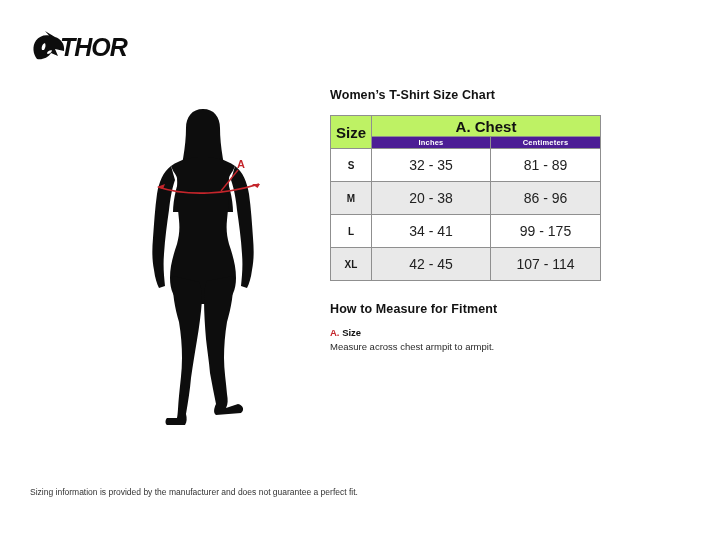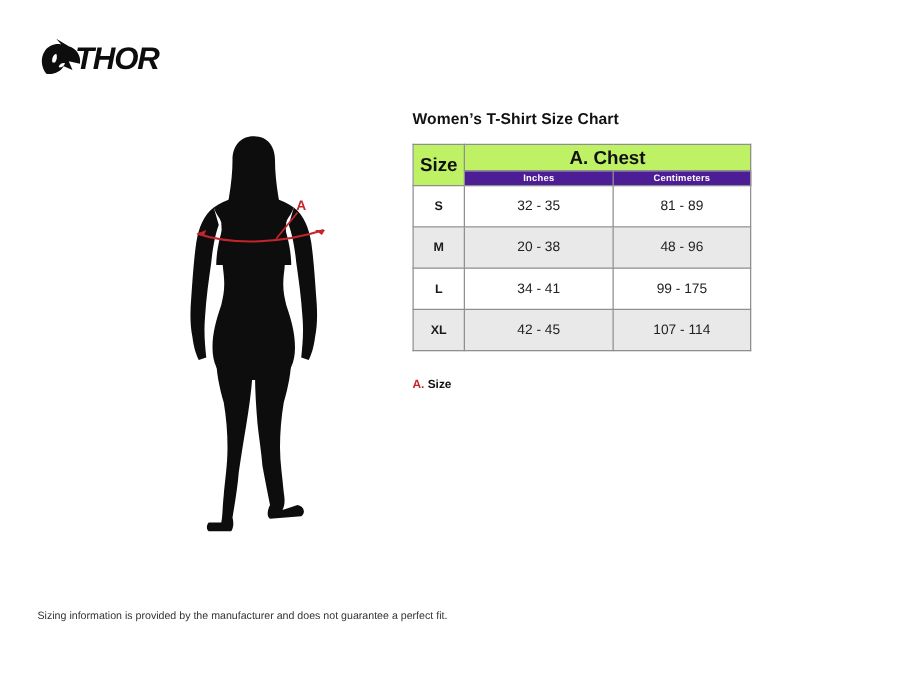--- a/index.html
+++ b/index.html
@@ -55,21 +55,21 @@
     background: #4c1d95;
     color: #ffffff;
     font-size: 7.5px;
     font-weight: 700;
     height: 12px;
     letter-spacing: 0.2px;
   }
   tr.data-row { height: 33px; background: #ffffff; }
   tr.data-row.alt { background: #e9e9e9; }
   td.size-cell { font-size: 10px; font-weight: 700; }
-  td.val-cell  { font-size: 11px; font-weight: 400; color: #222; }
+  td.val-cell  { font-size: 14px; font-weight: 400; color: #222; }
 
   .measure-section { margin-top: 21px; }
   .measure-item { margin-top: 11px; }
   .measure-head { font-size: 9.5px; font-weight: 700; color: #111; }
   .measure-head .marker { color: #c4252b; }
   .measure-desc { font-size: 9.5px; color: #2a2a2a; margin-top: 3px; }
 
   .footer {
     position: absolute;
     left: 30px;
@@ -143,41 +143,43 @@
       </thead>
       <tbody>
         <tr class="data-row">
           <td class="size-cell">S</td>
           <td class="val-cell">32 - 35</td>
           <td class="val-cell">81 - 89</td>
         </tr>
         <tr class="data-row alt">
           <td class="size-cell">M</td>
           <td class="val-cell">20 - 38</td>
-          <td class="val-cell">48 - 96</td>
+          <td class="val-cell">86 - 96</td>
         </tr>
         <tr class="data-row">
           <td class="size-cell">L</td>
           <td class="val-cell">34 - 41</td>
           <td class="val-cell">99 - 175</td>
         </tr>
         <tr class="data-row alt">
           <td class="size-cell">XL</td>
           <td class="val-cell">42 - 45</td>
           <td class="val-cell">107 - 114</td>
         </tr>
       </tbody>
     </table>
 
     <div class="measure-section">
+      <div class="section-title">How to Measure for Fitment</div>
       <div class="measure-item">
         <div class="measure-head">
           <span class="marker">A.</span>
           <span>Size</span>
         </div>
+        <div class="measure-desc">Measure across chest armpit to armpit.</div>
       </div>
     </div>
   </div>
 
   <div class="footer">
     <div>Sizing information is provided by the manufacturer and does not guarantee a perfect fit.</div>
   </div>
 
 </div>
 

